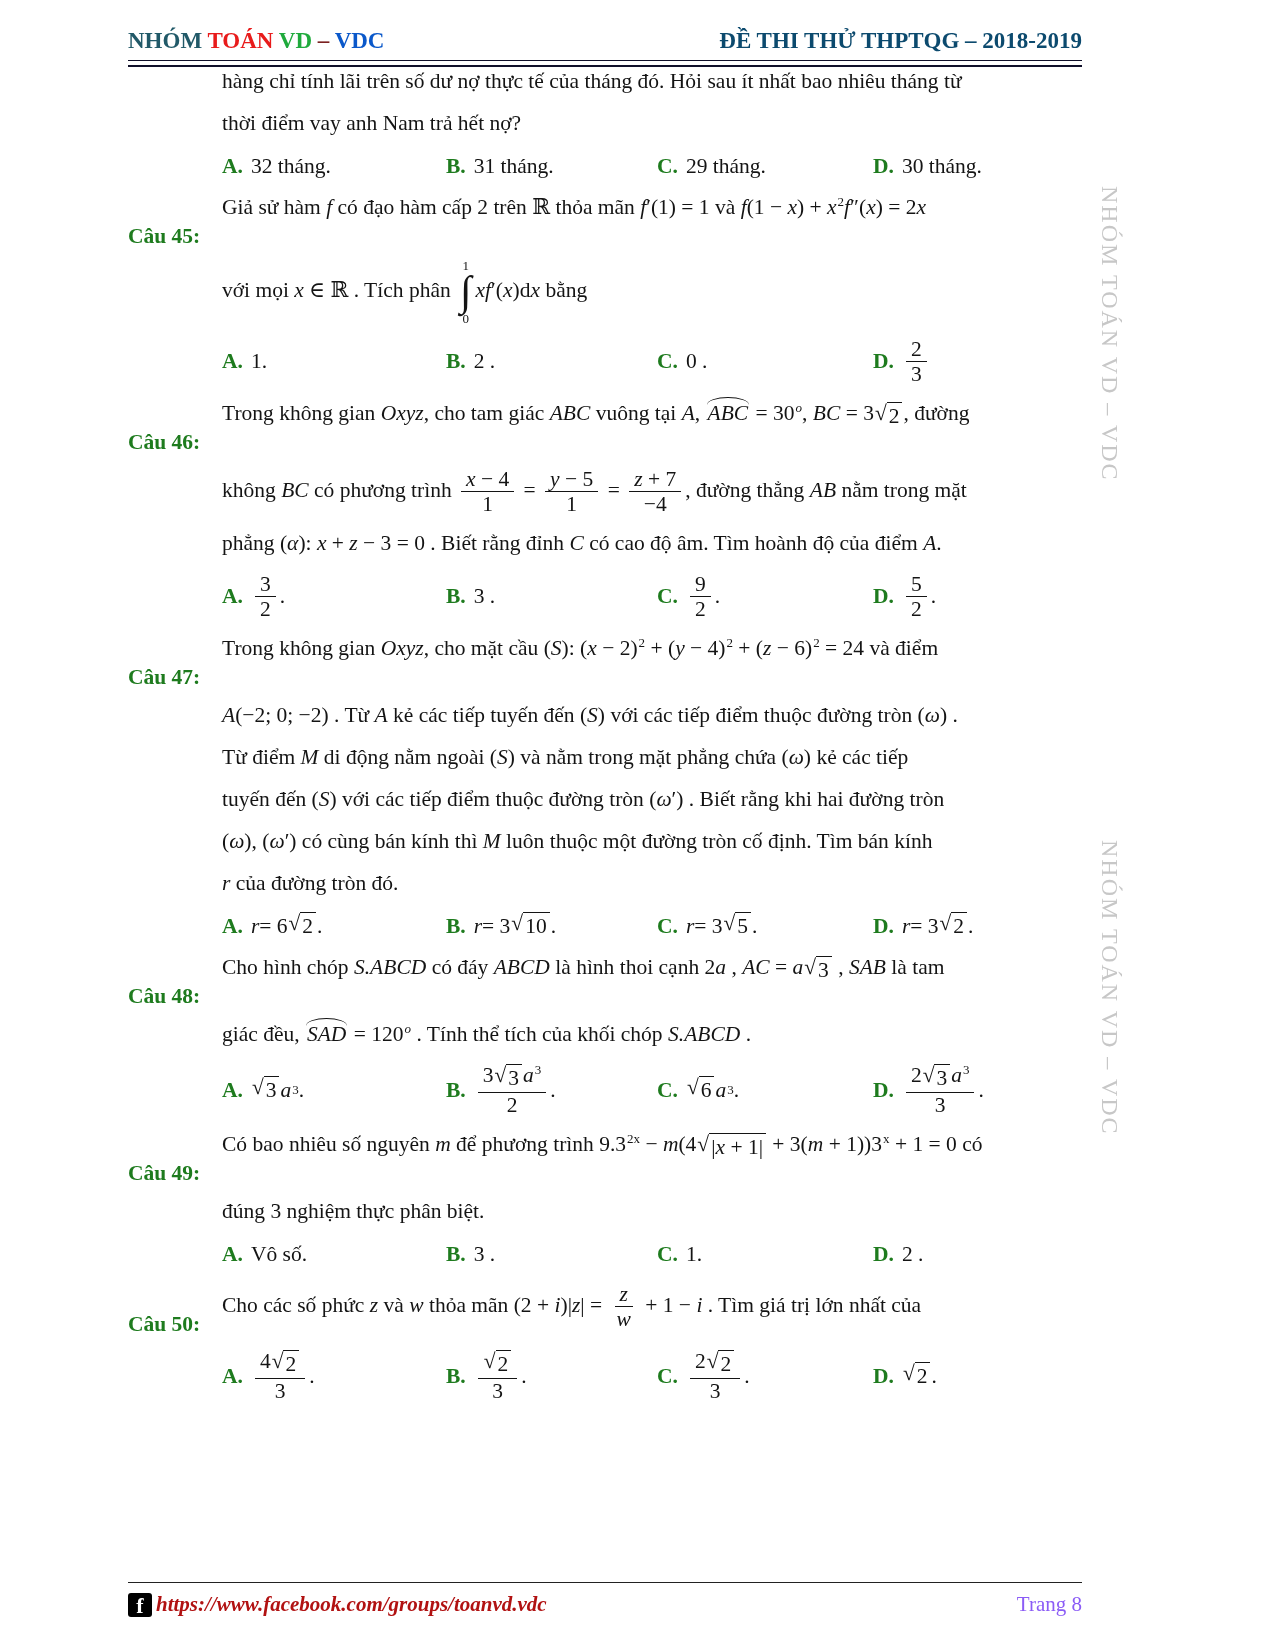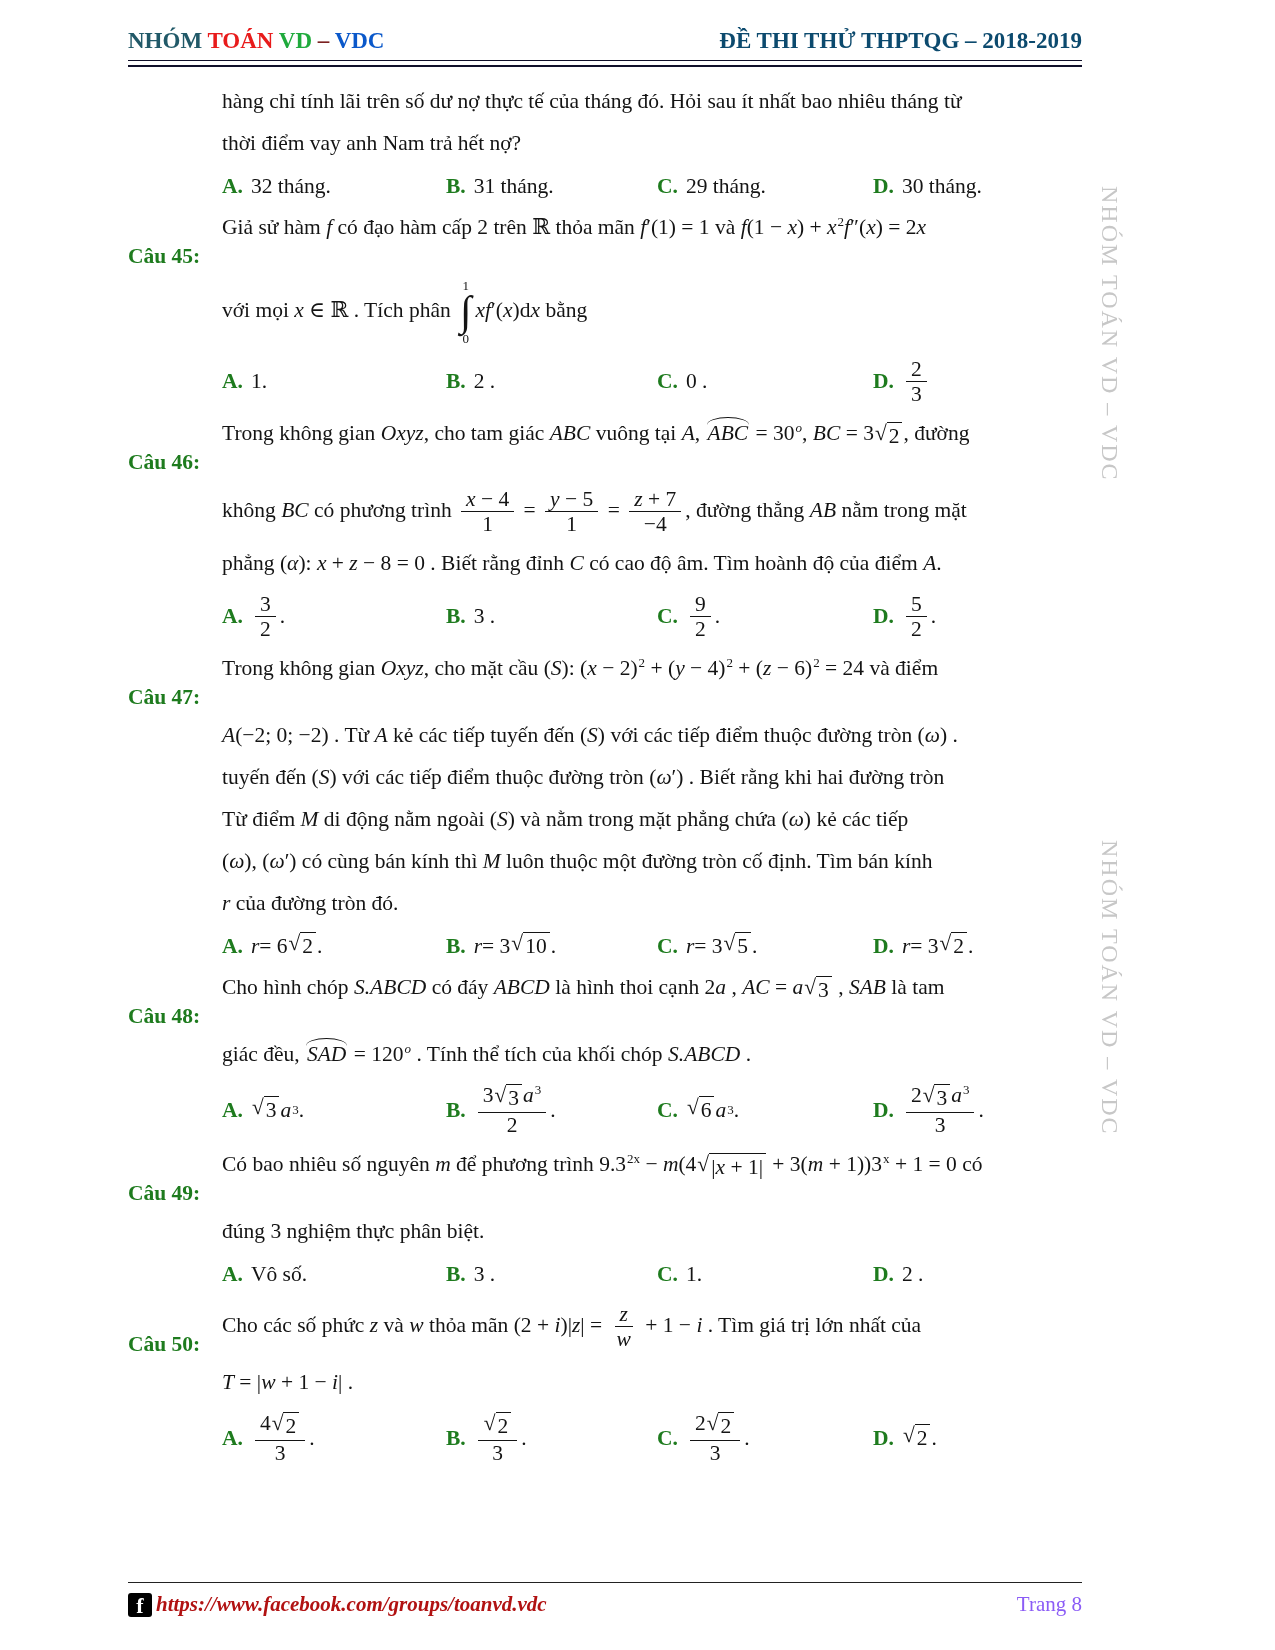--- a/index.html
+++ b/index.html
@@ -6,21 +6,21 @@
   .page{position:relative;width:1275px;height:1650px;background:#ffffff;margin:0 auto;
         font-family:"Liberation Serif","DejaVu Serif",serif;color:#141414;overflow:hidden;}
 
   
   .hdr{position:absolute;left:128px;top:28px;width:954px;display:flex;
        justify-content:space-between;align-items:flex-end;font-weight:bold;font-size:23px;}
   .hdr-rule{position:absolute;left:128px;top:60px;width:954px;height:4px;
             border-top:1.4px solid #10102a;border-bottom:2.4px solid #10102a;}
 
   
-  .main{position:absolute;left:128px;top:86px;width:960px;font-size:21.5px;}
+  .main{position:absolute;left:128px;top:66px;width:960px;font-size:21.5px;}
   .qblock{margin-bottom:7px;}
   .line{display:flex;align-items:flex-start;margin-bottom:10px;min-height:31px;}
   .line.opt-row{align-items:center;}
   .qlabel{flex:0 0 94px;font-weight:bold;color:#1e7b1e;margin-top:32px;}
   .qtext{flex:1;line-height:1.45;}
   .opts{flex:1;display:grid;grid-template-columns:224px 211px 216px 1fr;align-items:center;}
   .opt{display:flex;align-items:center;white-space:nowrap;}
   .olet{color:#1e7b1e;font-weight:bold;margin-right:8px;}
 
   
@@ -153,21 +153,21 @@
             </span><span class="mt"> = </span><span class="mfrac">
               <span class="mnum"><span class="mi">y</span><span class="mt"> − 5</span></span>
               <span class="mden"><span class="mt">1</span></span>
             </span><span class="mt"> = </span><span class="mfrac">
               <span class="mnum"><span class="mi">z</span><span class="mt"> + 7</span></span>
               <span class="mden"><span class="mt">−4</span></span>
             </span><span class="mt">, đường thẳng </span><span class="mi">AB</span><span class="mt"> nằm trong mặt</span></span>
         </div>
         <div class="line">
           <span class="qlabel"></span>
-          <span class="qtext"><span class="mt">phẳng (</span><span class="mi">α</span><span class="mt">): </span><span class="mi">x</span><span class="mt"> + </span><span class="mi">z</span><span class="mt"> − 8 = 0 . Biết rằng đỉnh </span><span class="mi">C</span><span class="mt"> có cao độ âm. Tìm hoành độ của điểm </span><span class="mi">A</span><span class="mt">.</span></span>
+          <span class="qtext"><span class="mt">phẳng (</span><span class="mi">α</span><span class="mt">): </span><span class="mi">x</span><span class="mt"> + </span><span class="mi">z</span><span class="mt"> − 3 = 0 . Biết rằng đỉnh </span><span class="mi">C</span><span class="mt"> có cao độ âm. Tìm hoành độ của điểm </span><span class="mi">A</span><span class="mt">.</span></span>
         </div>
         <div class="line opt-row">
           <span class="qlabel"></span>
           <div class="opts">
             <div class="opt">
               <b class="olet">A.</b>
               <span class="mfrac">
                 <span class="mnum"><span class="mt">3</span></span>
                 <span class="mden"><span class="mt">2</span></span>
               </span>
@@ -200,25 +200,25 @@
         <div class="line">
           <span class="qlabel">Câu 47:</span>
           <span class="qtext"><span class="mt">Trong không gian </span><span class="mi">Oxyz</span><span class="mt">, cho mặt cầu (</span><span class="mi">S</span><span class="mt">): (</span><span class="mi">x</span><span class="mt"> − 2)</span><span class="msup">2</span><span class="mt"> + (</span><span class="mi">y</span><span class="mt"> − 4)</span><span class="msup">2</span><span class="mt"> + (</span><span class="mi">z</span><span class="mt"> − 6)</span><span class="msup">2</span><span class="mt"> = 24 và điểm</span></span>
         </div>
         <div class="line">
           <span class="qlabel"></span>
           <span class="qtext"><span class="mi">A</span><span class="mt">(−2; 0; −2) . Từ </span><span class="mi">A</span><span class="mt"> kẻ các tiếp tuyến đến (</span><span class="mi">S</span><span class="mt">) với các tiếp điểm thuộc đường tròn (</span><span class="mi">ω</span><span class="mt">) .</span></span>
         </div>
         <div class="line">
           <span class="qlabel"></span>
+          <span class="qtext"><span class="mt">Từ điểm </span><span class="mi">M</span><span class="mt"> di động nằm ngoài (</span><span class="mi">S</span><span class="mt">) và nằm trong mặt phẳng chứa (</span><span class="mi">ω</span><span class="mt">) kẻ các tiếp</span></span>
+        </div>
+        <div class="line">
+          <span class="qlabel"></span>
           <span class="qtext"><span class="mt">tuyến đến (</span><span class="mi">S</span><span class="mt">) với các tiếp điểm thuộc đường tròn (</span><span class="mi">ω</span><span class="mt">′) . Biết rằng khi hai đường tròn</span></span>
-        </div>
-        <div class="line">
-          <span class="qlabel"></span>
-          <span class="qtext"><span class="mt">Từ điểm </span><span class="mi">M</span><span class="mt"> di động nằm ngoài (</span><span class="mi">S</span><span class="mt">) và nằm trong mặt phẳng chứa (</span><span class="mi">ω</span><span class="mt">) kẻ các tiếp</span></span>
         </div>
         <div class="line">
           <span class="qlabel"></span>
           <span class="qtext"><span class="mt">(</span><span class="mi">ω</span><span class="mt">), (</span><span class="mi">ω</span><span class="mt">′) có cùng bán kính thì </span><span class="mi">M</span><span class="mt"> luôn thuộc một đường tròn cố định. Tìm bán kính</span></span>
         </div>
         <div class="line">
           <span class="qlabel"></span>
           <span class="qtext"><span class="mi">r</span><span class="mt"> của đường tròn đó.</span></span>
         </div>
         <div class="line opt-row">
@@ -361,24 +361,20 @@
           </div>
         </div>
       </div>
       <div class="qblock">
         <div class="line">
           <span class="qlabel">Câu 50:</span>
           <span class="qtext"><span class="mt">Cho các số phức </span><span class="mi">z</span><span class="mt"> và </span><span class="mi">w</span><span class="mt"> thỏa mãn (2 + </span><span class="mi">i</span><span class="mt">)|</span><span class="mi">z</span><span class="mt">| = </span><span class="mfrac">
               <span class="mnum"><span class="mi">z</span></span>
               <span class="mden"><span class="mi">w</span></span>
             </span><span class="mt"> + 1 − </span><span class="mi">i</span><span class="mt"> . Tìm giá trị lớn nhất của</span></span>
-        </div>
-        <div class="line">
-          <span class="qlabel"></span>
-          <span class="qtext"><span class="mi">T</span><span class="mt"> = |</span><span class="mi">w</span><span class="mt"> + 1 − </span><span class="mi">i</span><span class="mt">| .</span></span>
         </div>
         <div class="line opt-row">
           <span class="qlabel"></span>
           <div class="opts">
             <div class="opt">
               <b class="olet">A.</b>
               <span class="mfrac">
                 <span class="mnum"><span class="mt">4</span><span class="msqrt">
                     <span class="rsign">√</span>
                     <span class="rbody"><span class="mt">2</span></span>

